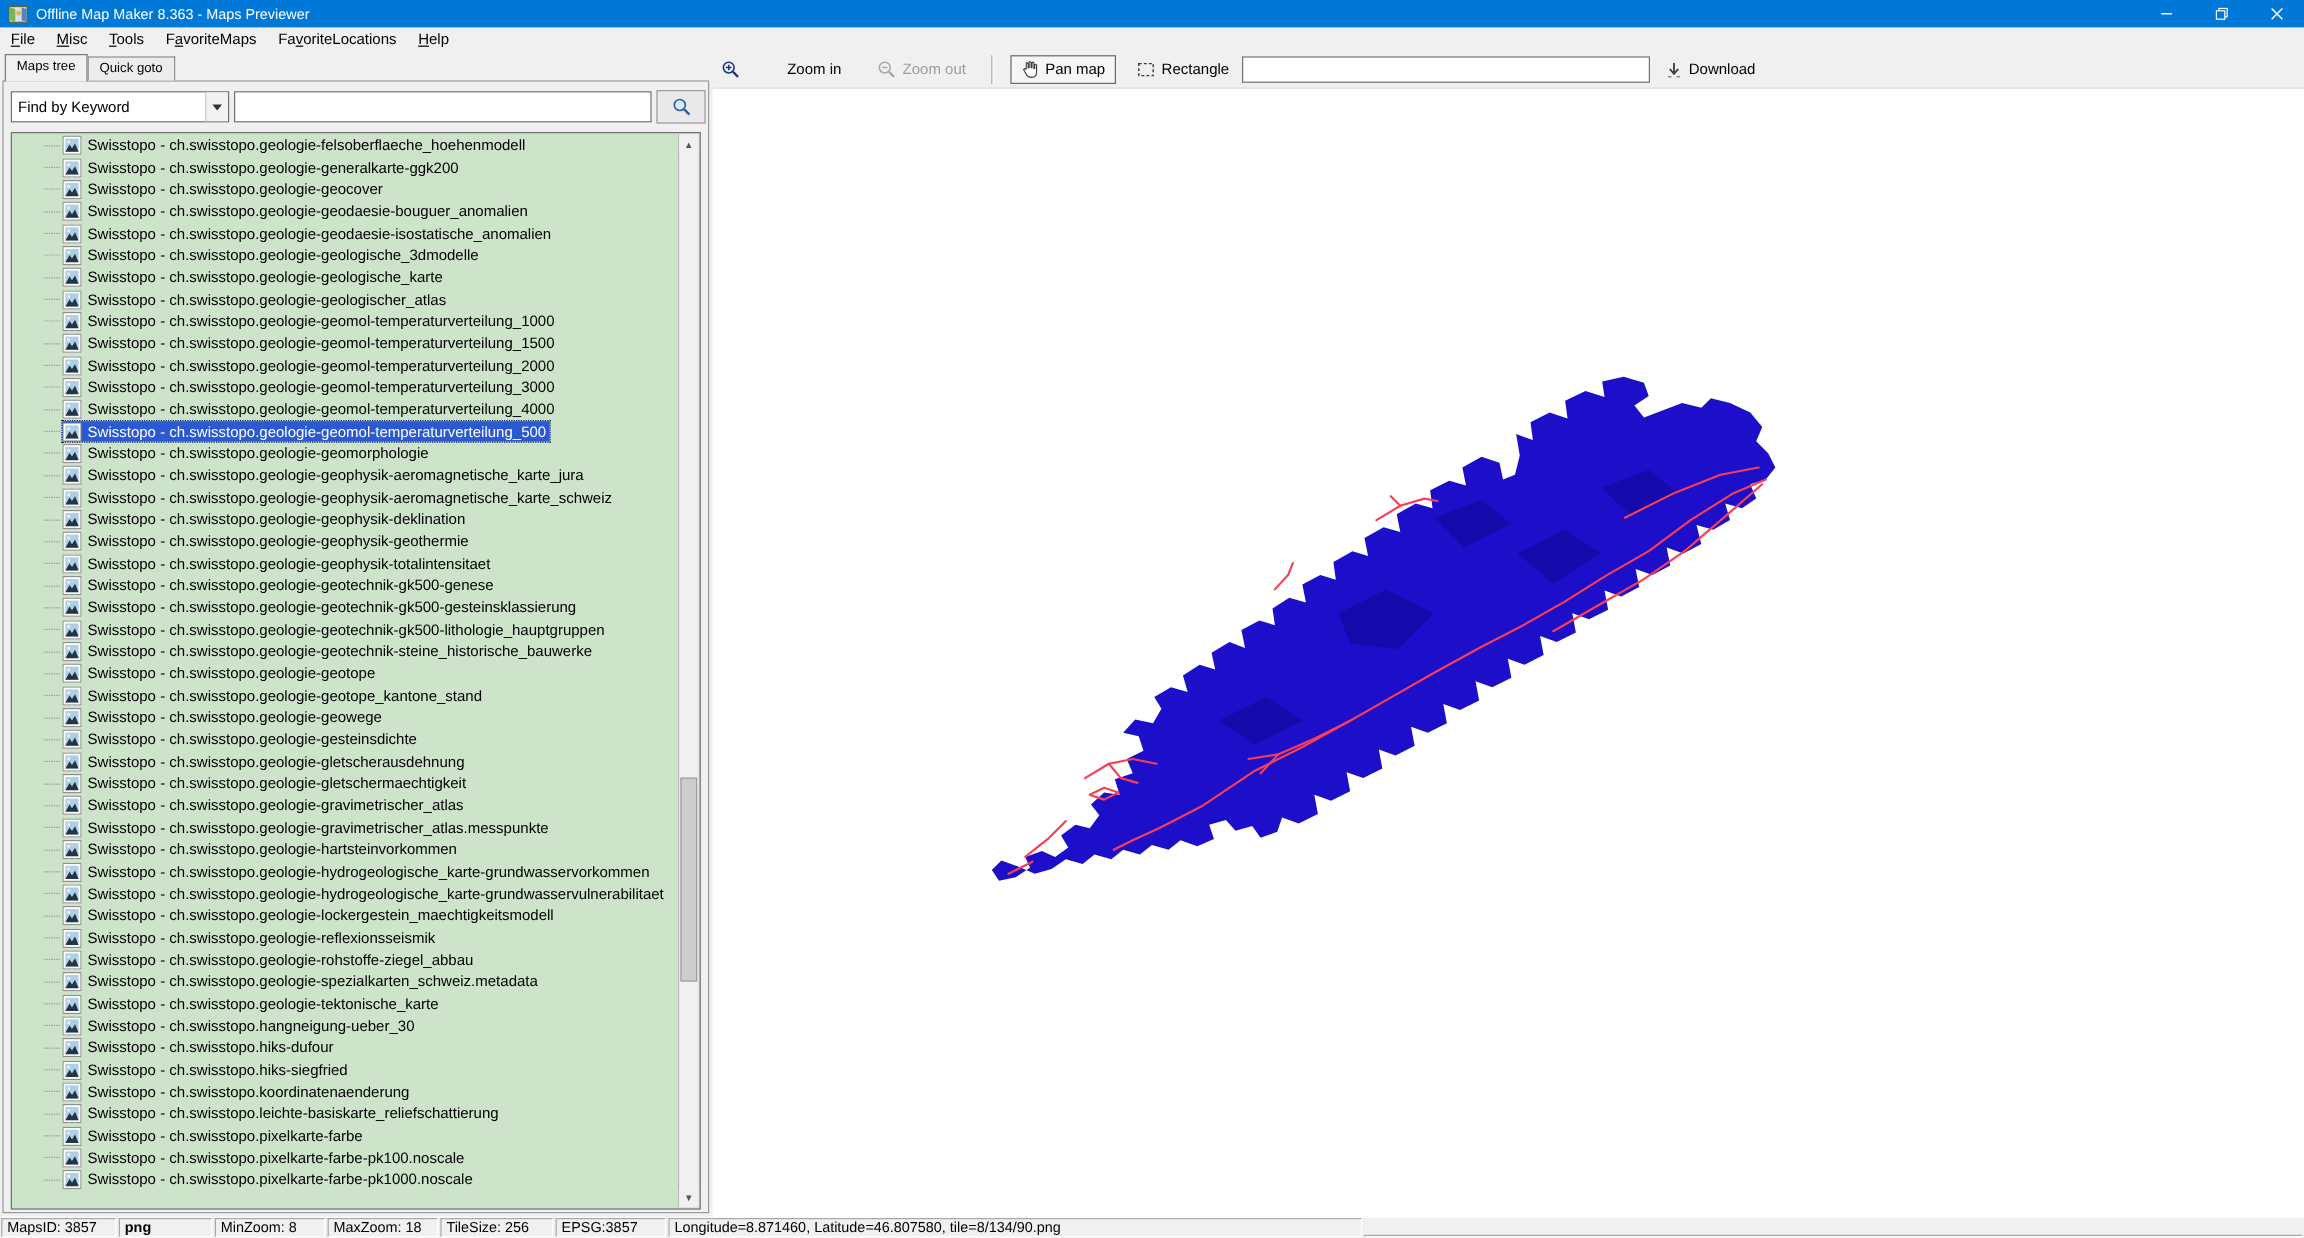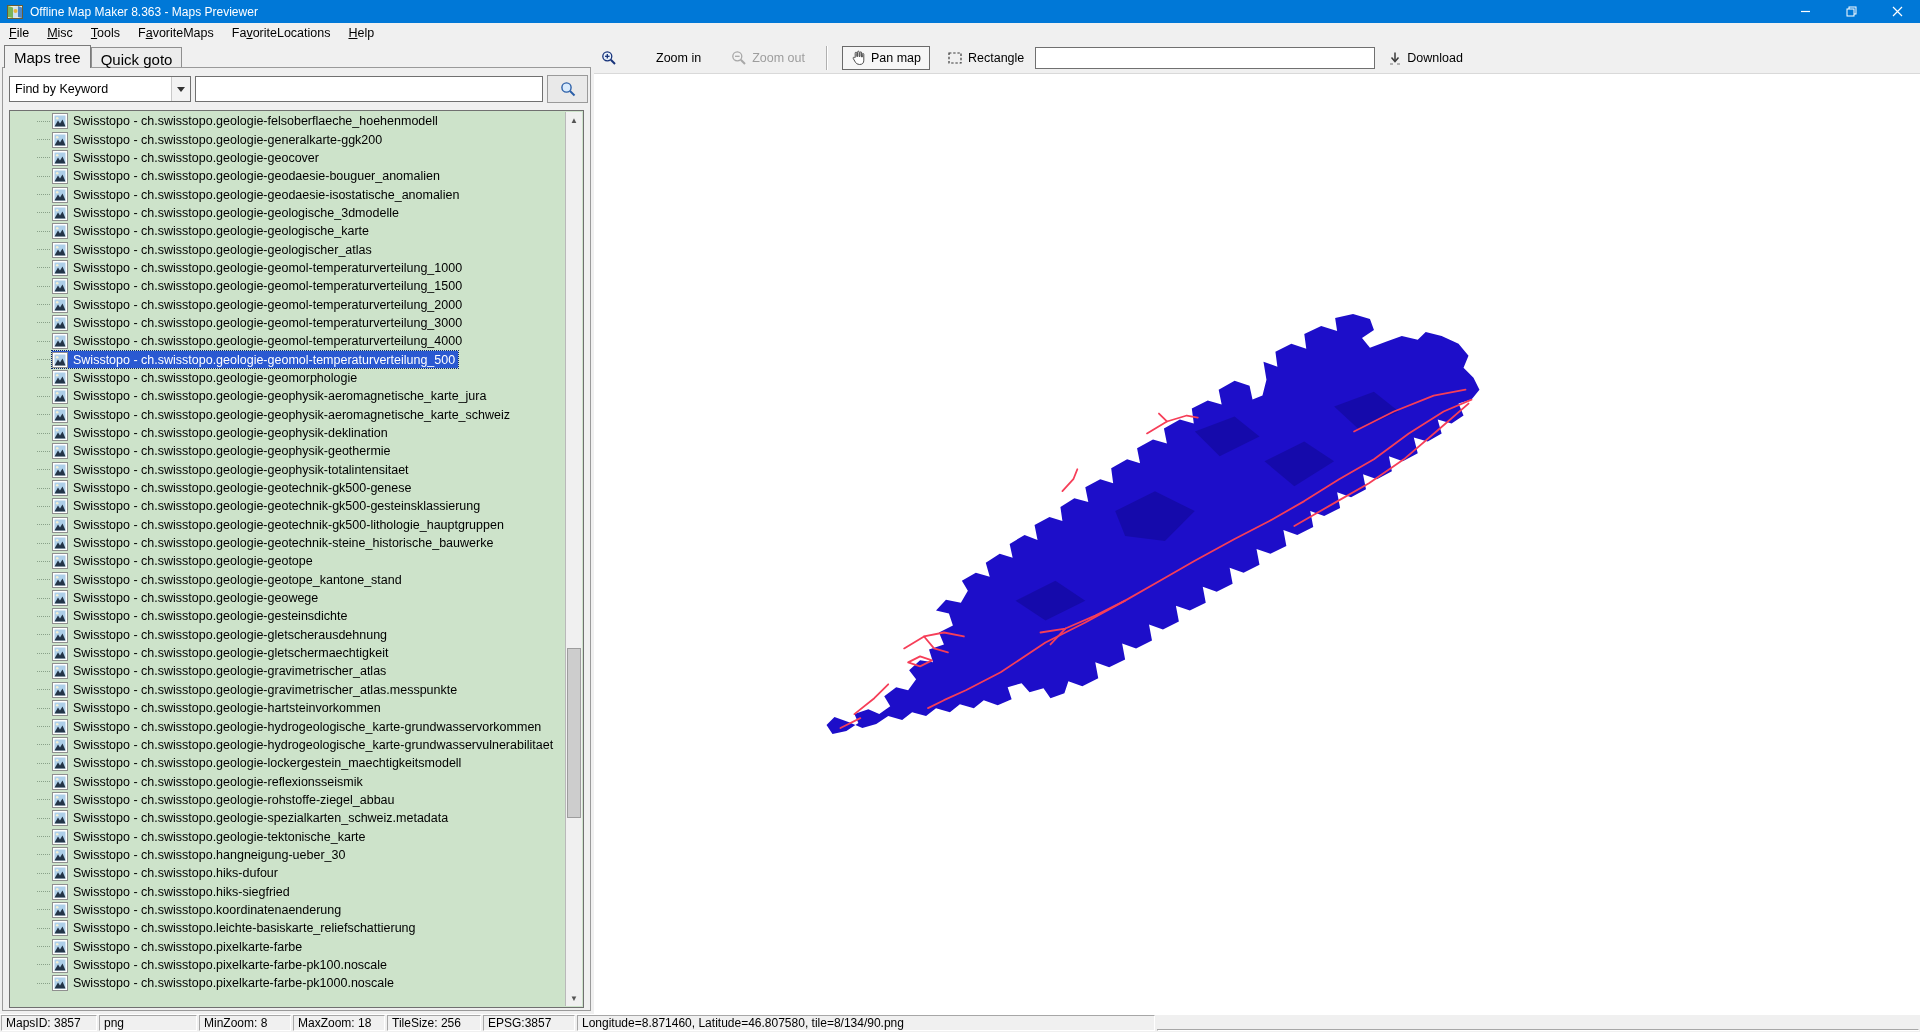--- a/index.html
+++ b/index.html
@@ -22,21 +22,21 @@
   .win-btn{width:46px;height:100%;display:flex;align-items:center;justify-content:center;}
 
   
   .menubar{position:absolute;top:23px;left:0;right:0;height:20px;background:#f0f0f0;display:flex;align-items:center;font-size:12.5px;}
   .menu-item{padding:2px 9px;white-space:nowrap;}
   .menu-item u{text-decoration:underline;}
 
   
   .left-panel{position:absolute;top:43px;left:0;width:594px;bottom:18px;background:#f0f0f0;}
   .tabstrip{position:absolute;top:1px;left:4px;display:flex;align-items:flex-end;z-index:3;}
-  .tab{font-size:15px;border:1px solid #8f8f8f;border-bottom:none;background:#ececec;padding:3px 9px 2px;height:20px;margin-top:3px;}
+  .tab{font-size:11px;border:1px solid #8f8f8f;border-bottom:none;background:#ececec;padding:3px 9px 2px;height:20px;margin-top:3px;}
   .tab.active{background:#f0f0f0;height:23px;margin-top:0;position:relative;z-index:4;margin-bottom:-1px;border-color:#7a7a7a;}
   .tab-page{position:absolute;top:24px;left:2px;right:3px;bottom:3px;border:1px solid #9a9a9a;background:#f0f0f0;}
 
   .combo{position:absolute;top:8px;left:6px;width:182px;height:26px;background:#fff;border:1px solid #707070;display:flex;align-items:center;font-size:12.5px;}
   .combo .combo-text{padding-left:5px;flex:1;white-space:nowrap;overflow:hidden;}
   .combo .combo-arrow{width:19px;height:100%;border-left:1px solid #c8c8c8;background:#f3f3f3;display:flex;align-items:center;justify-content:center;}
   .tri-down{width:0;height:0;border-left:4px solid transparent;border-right:4px solid transparent;border-top:5px solid #333;}
 
   .search-input{position:absolute;top:8px;left:192px;width:348px;height:26px;border:1px solid #707070;background:#fff;font-size:12.5px;padding:0 5px;font-family:"Liberation Sans",sans-serif;}
   .search-btn{position:absolute;top:7px;left:544px;width:41px;height:28px;background:#e9e9e9;border:1px solid #9a9a9a;display:flex;align-items:center;justify-content:center;}
@@ -864,21 +864,21 @@
             <polyline points="38,404 58,388 72,374"></polyline>
             <polyline points="24,418 44,408"></polyline>
           </g>
         </g>
       </svg>
     </div>
   </div>
 
   <div class="statusbar" id="statusbar">
       <div class="sb-cell" style="width: 96px;">MapsID: 3857</div>
-      <div class="sb-cell" style="width: 98px;">png</div>
+      <div class="sb-cell" style="width: 78px; font-weight: bold;">png</div>
       <div class="sb-cell" style="width: 92px;">MinZoom: 8</div>
       <div class="sb-cell" style="width: 92px;">MaxZoom: 18</div>
       <div class="sb-cell" style="width: 94px;">TileSize: 256</div>
       <div class="sb-cell" style="width: 92px;">EPSG:3857</div>
       <div class="sb-cell" style="width: 578px;">Longitude=8.871460, Latitude=46.807580, tile=8/134/90.png</div>
       <div class="sb-fill"></div>
     </div>
 </div>
 
 </body></html>

